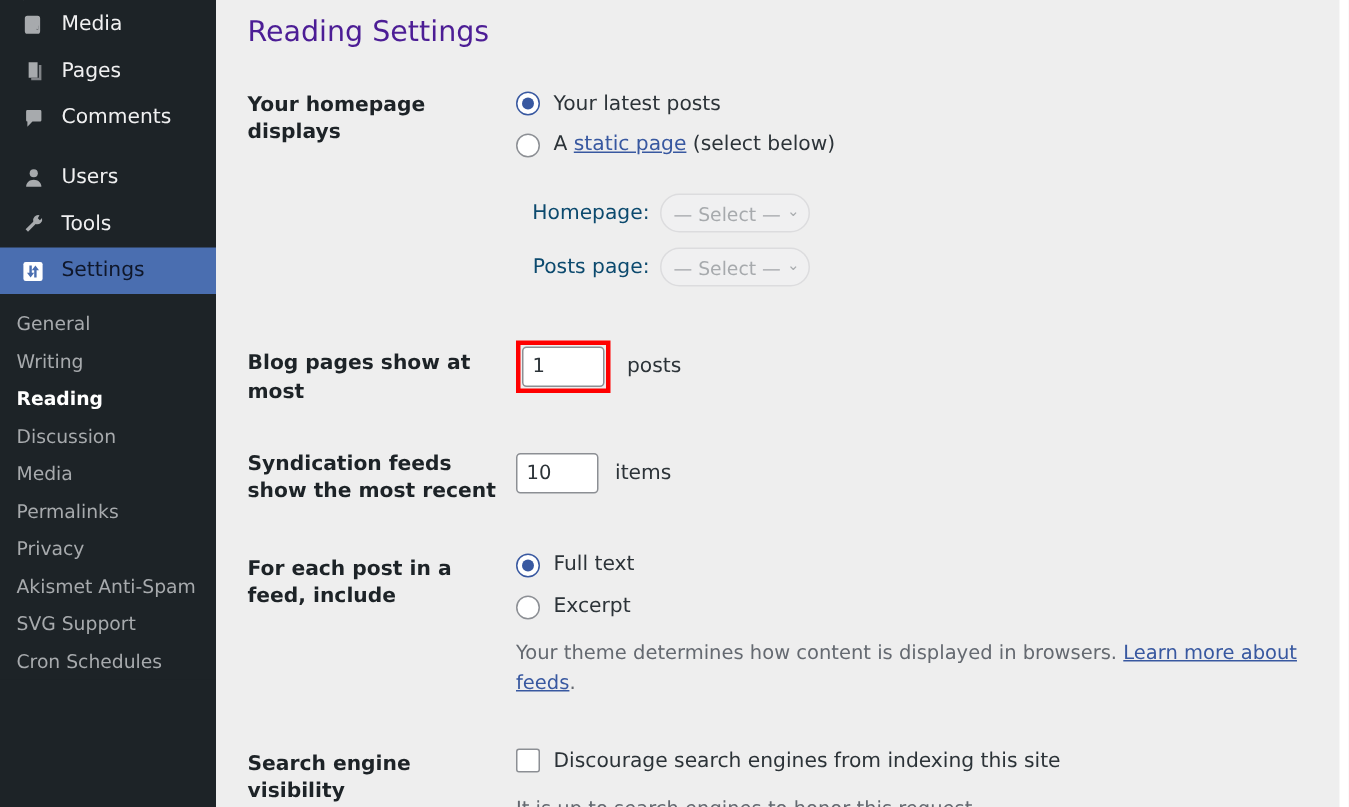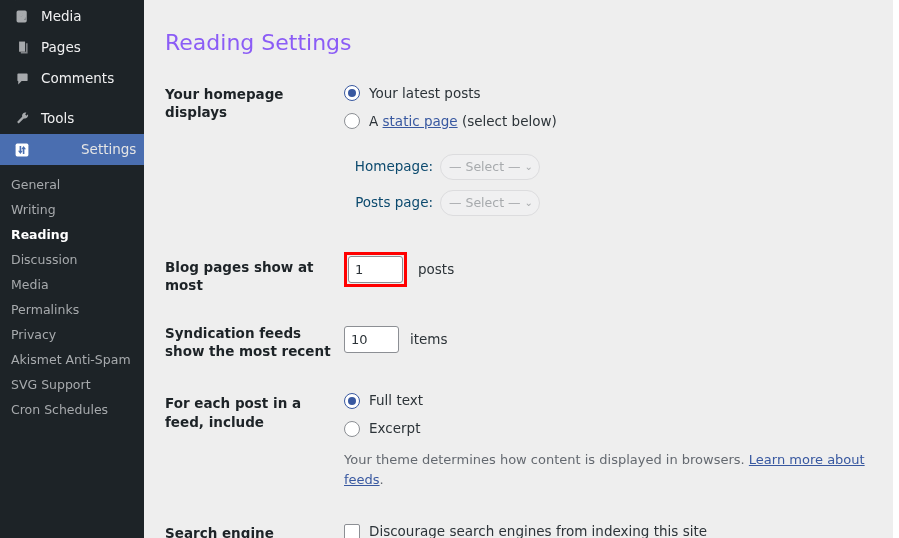--- a/index.html
+++ b/index.html
@@ -31,23 +31,22 @@
     width: 22px; height: 20px;
     margin-right: 8px;
     display: flex; align-items: center; justify-content: center;
     flex: 0 0 22px;
   }
   .menu-item .mi-icon svg { display: block; }
   .menu-item .mi-label { line-height: 1; position: relative; top: 0px; }
 
   .menu-item.current {
     background: #4a6eb0;
-    color: #e5e5e5;
+    color: #0f172a;
     font-weight: 400;
-    gap: 40px;
   }
   .menu-item.current .arrow {
     position: absolute; right: -8px; top: 50%;
     transform: translateY(-50%);
     width: 0; height: 0;
     border-top: 8px solid transparent;
     border-bottom: 8px solid transparent;
     border-right: 8px solid #eeeeee;
   }
   .menu-sep { height: 9px; }
@@ -73,26 +72,25 @@
     position: absolute; left: 144px; top: 0; right: 6px; bottom: 0;
     background: #eeeeee;
     padding: 0;
   }
   #right-edge {
     position: absolute; right: 0; top: 0; width: 6px; height: 538px;
     background: #ffffff;
   }
 
   h1#page-title {
-    font-size: 22px;
+    font-size: 19px;
     font-weight: 400;
-    color: #8b5cf6;
+    color: #4c1d95;
     padding: 8px 0 0 21px;
     line-height: 1.4;
-    margin-top: 20px;
   }
 
   table.form-table {
     width: 100%;
     border-collapse: collapse;
     margin-top: 12px;
   }
   table.form-table > tbody > tr > th {
     width: 200px;
     text-align: left;
@@ -249,20 +247,29 @@
         <span class="mi-label">Comments</span>
       </div>
     </div>
 
     <div class="menu-sep"></div>
 
     <div class="menu-group">
 
 
 
+      <div class="menu-item">
+        <span class="mi-icon">
+          <svg width="17" height="17" viewBox="0 0 20 20">
+              <circle cx="10" cy="6.5" r="3.2" fill="#a7aaad"></circle>
+              <path fill="#a7aaad" d="M4 17c0-3.3 2.7-5.5 6-5.5s6 2.2 6 5.5z"></path>
+            </svg>
+        </span>
+        <span class="mi-label">Users</span>
+      </div>
 
       <div class="menu-item">
         <span class="mi-icon">
           <svg width="17" height="17" viewBox="0 0 20 20">
               <path fill="#a7aaad" d="M14.5 3a4 4 0 00-4.9 5l-6 6 1.9 1.9 6-6a4 4 0 005-4.9L14.8 6.8 13.2 5.2z"></path>
             </svg>
         </span>
         <span class="mi-label">Tools</span>
       </div>
 

